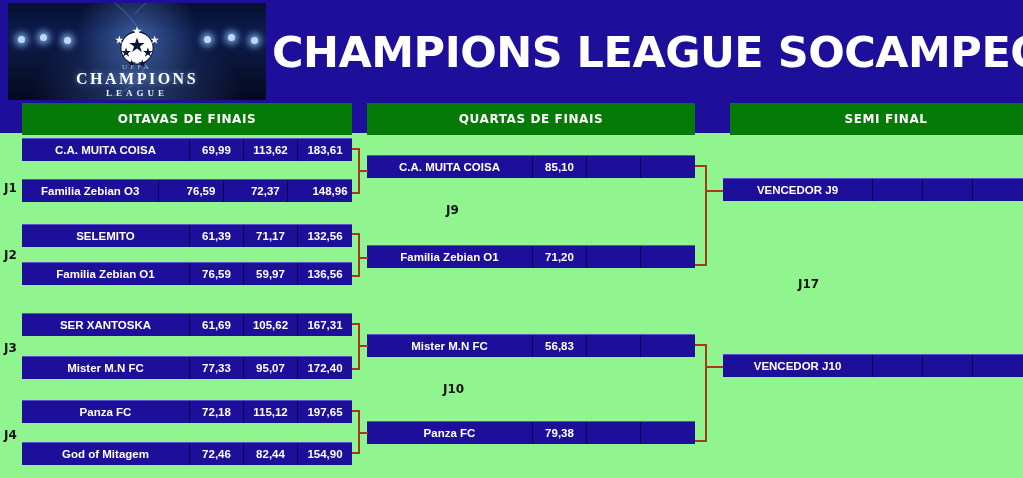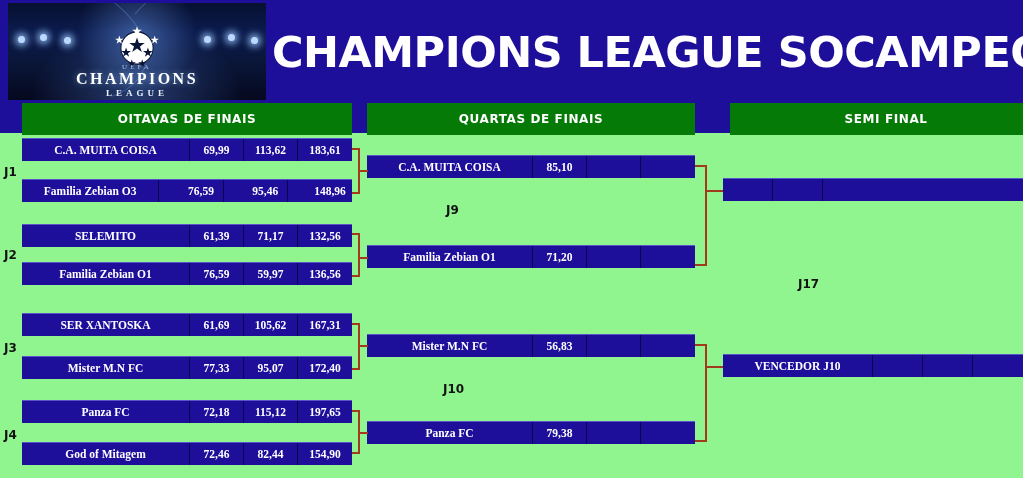--- a/index.html
+++ b/index.html
@@ -69,21 +69,21 @@
     position:absolute;height:23px;
     background:#1E0F9B;
     display:flex;align-items:stretch;
     box-sizing:border-box;
     border-top:1px solid #5a52c8;
   }
   .cell{
     box-sizing:border-box;
     display:flex;align-items:center;justify-content:center;
     color:#ffffff;font-size:11.5px;font-weight:bold;
-    font-family:Liberation Serif, serif;
+    font-family:Liberation Sans, sans-serif;
     border-right:1px solid #0b0550;
     overflow:hidden;white-space:nowrap;
   }
   .cell:last-child{border-right:none;}
   .cell-name{}
   .cell-score{}
   
   .r1{left:22px;width:330px;}
   .r1 .cell-name{width:168px;}
   .r1 .cell-score{width:54px;}
@@ -150,24 +150,24 @@
 
 <div class="team-row r1" style="top:138px;">
   <div class="cell cell-name">C.A. MUITA COISA</div>
   <div class="cell cell-score">69,99</div>
   <div class="cell cell-score">113,62</div>
   <div class="cell cell-score">183,61</div>
 </div>
 <div class="team-row r1" style="top:179px;gap:20px;">
   <div class="cell cell-name">Familia Zebian O3</div>
   <div class="cell cell-score">76,59</div>
-  <div class="cell cell-score">95,46</div>
+  <div class="cell cell-score">72,37</div>
   <div class="cell cell-score">148,96</div>
 </div>
-<div class="match-label" style="left:4px;top:165px;">J1</div>
+<div class="match-label" style="left:4px;top:181px;">J1</div>
 
 <div class="team-row r1" style="top:224px;">
   <div class="cell cell-name">SELEMITO</div>
   <div class="cell cell-score">61,39</div>
   <div class="cell cell-score">71,17</div>
   <div class="cell cell-score">132,56</div>
 </div>
 <div class="team-row r1" style="top:262px;">
   <div class="cell cell-name">Familia Zebian O1</div>
   <div class="cell cell-score">76,59</div>
@@ -226,20 +226,21 @@
 </div>
 <div class="team-row r2" style="top:421px;">
   <div class="cell cell-name">Panza FC</div>
   <div class="cell cell-score">79,38</div>
   <div class="cell cell-score"></div>
   <div class="cell cell-score"></div>
 </div>
 <div class="match-label" style="left:443px;top:382px;">J10</div>
 
 <div class="team-row r3" style="top:178px;">
+  <div class="cell cell-name">VENCEDOR J9</div>
   <div class="cell cell-score"></div>
   <div class="cell cell-score"></div>
   <div class="cell cell-score"></div>
 </div>
 <div class="team-row r3" style="top:354px;">
   <div class="cell cell-name">VENCEDOR J10</div>
   <div class="cell cell-score"></div>
   <div class="cell cell-score"></div>
   <div class="cell cell-score"></div>
 </div>

